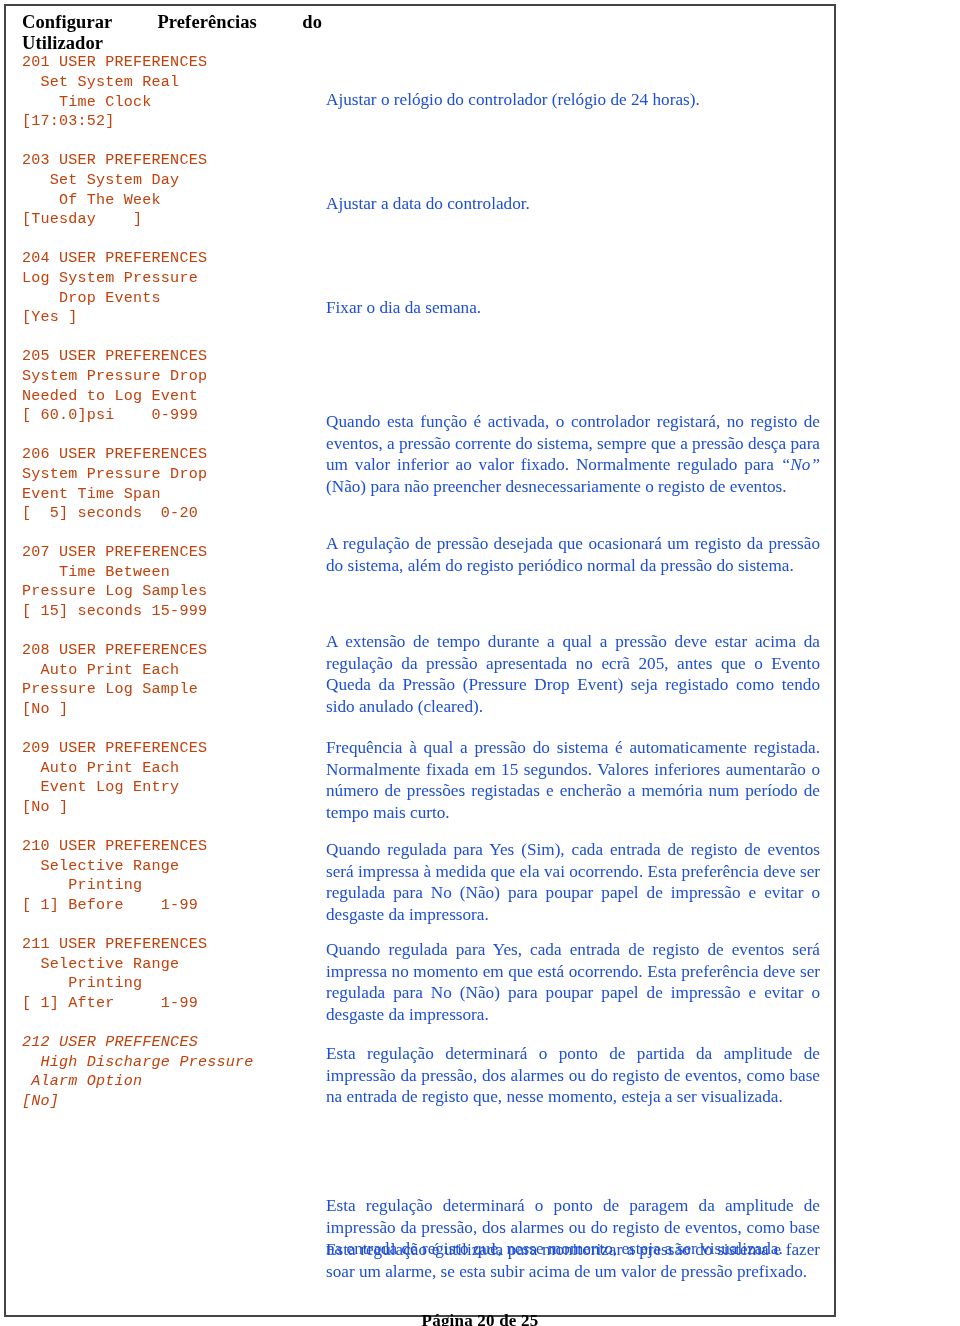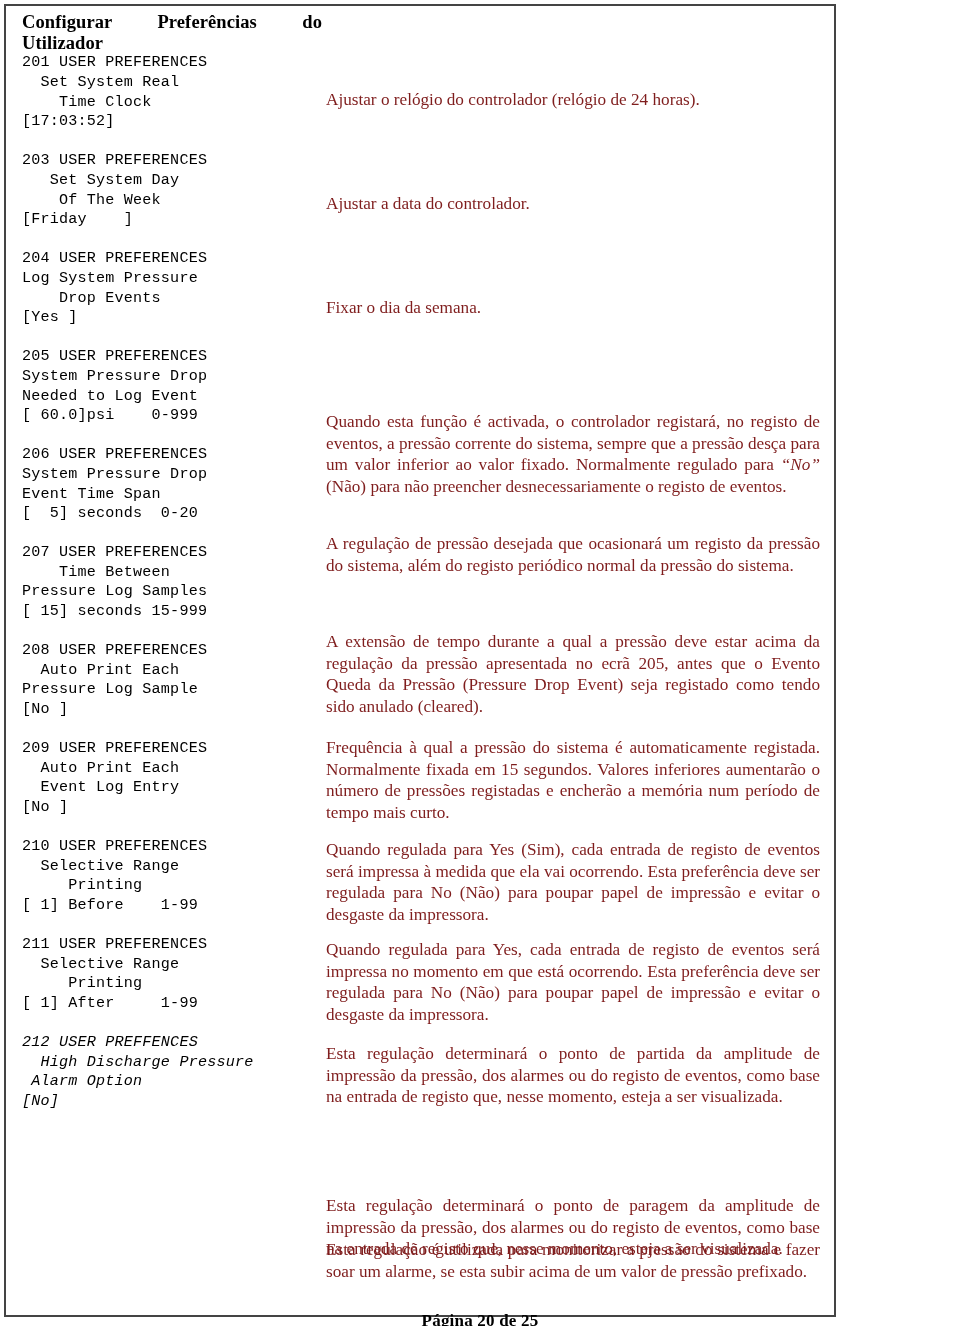--- a/index.html
+++ b/index.html
@@ -66,21 +66,21 @@
     width: 312px;
     flex: 0 0 312px;
     box-sizing: border-box;
     padding: 0 4px 6px 16px;
   }
   .screen-block {
     font-family: "Liberation Mono", "DejaVu Sans Mono", monospace;
     font-size: 15.1px;
     line-height: 19.6px;
     white-space: pre;
-    color: #000000;
+    color: #c2410c;
     letter-spacing: 0.2px;
   }
   .screen-block .blk { margin: 0 0 19.6px 0; }
   .screen-block .blk:last-child { margin-bottom: 0; font-style: italic; }
 
   
   .col-right {
     flex: 1 1 auto;
     box-sizing: border-box;
     padding: 0 14px 6px 8px;
@@ -92,21 +92,21 @@
     padding: 0;
   }
   .desc {
     position: absolute;
     left: 0;
     right: 0;
     font-size: 17.2px;
     line-height: 21.5px;
     text-align: justify;
     text-align-last: left;
-    color: #7f1d1d;
+    color: #1d4ed8;
   }
   .desc i { font-style: italic; }
 
   
   .footer {
     position: absolute;
     left: 0;
     right: 0;
     top: 1279px;
     text-align: center;
@@ -129,21 +129,21 @@
 
     <div class="table-inner">
 
       <div class="col-left">
         <div class="screen-block" id="screen-column-content"><div class="blk">201 USER PREFERENCES
   Set System Real
     Time Clock
 [17:03:52]</div><div class="blk">203 USER PREFERENCES
    Set System Day
     Of The Week
-[Friday    ]</div><div class="blk">204 USER PREFERENCES
+[Tuesday    ]</div><div class="blk">204 USER PREFERENCES
 Log System Pressure
     Drop Events
 [Yes ]</div><div class="blk">205 USER PREFERENCES
 System Pressure Drop
 Needed to Log Event
 [ 60.0]psi    0-999</div><div class="blk">206 USER PREFERENCES
 System Pressure Drop
 Event Time Span
 [  5] seconds  0-20</div><div class="blk">207 USER PREFERENCES
     Time Between

